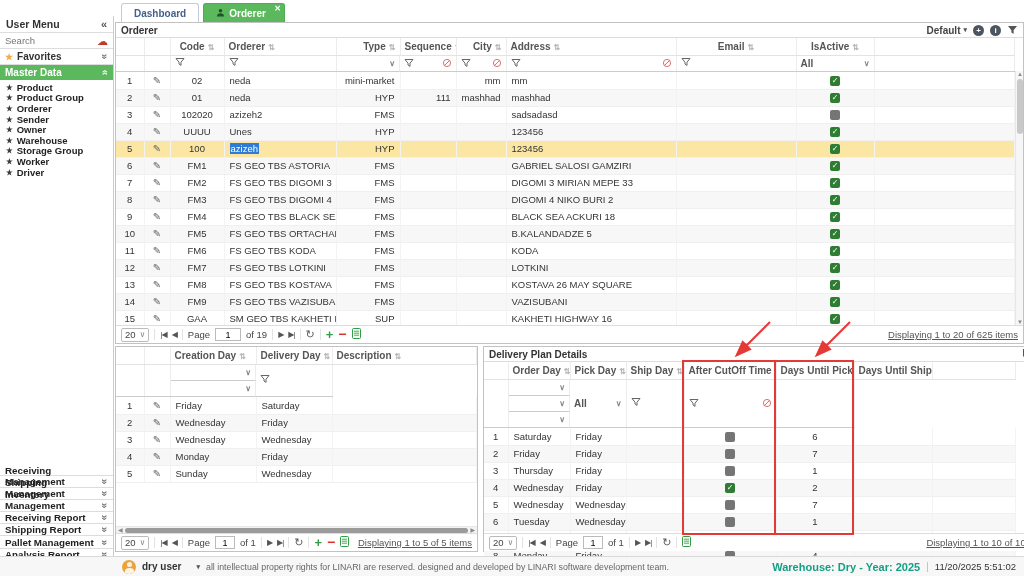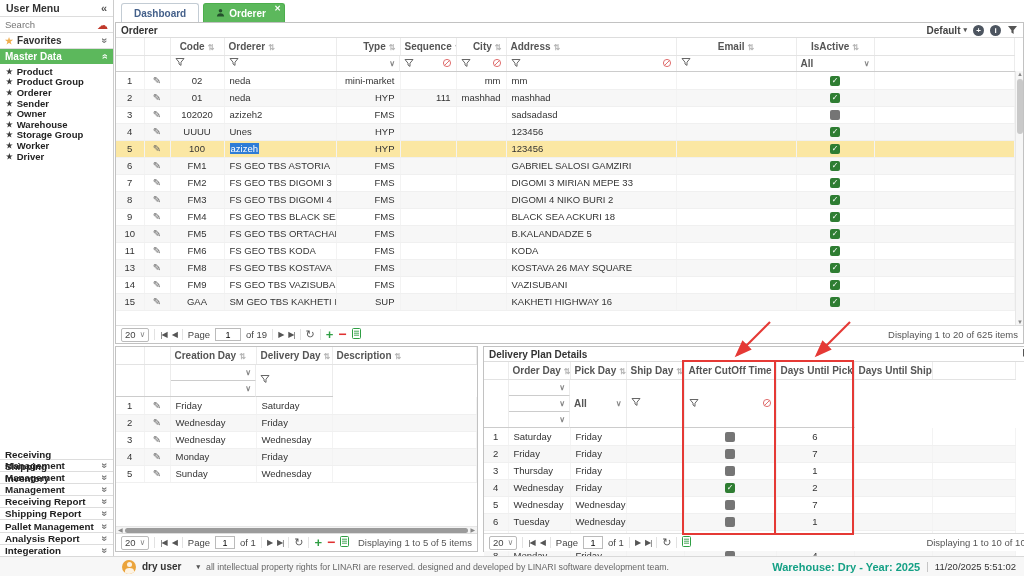--- a/index.html
+++ b/index.html
@@ -1,20 +1,20 @@
 <!DOCTYPE html>
 <html><head>
 <meta charset="utf-8">
 <style>
 * { margin:0; padding:0; box-sizing:border-box; }
 html,body { width:1024px; height:576px; }
 body { font-family:"Liberation Sans",sans-serif; font-size:10px; color:#333; background:#fff; overflow:hidden; position:relative; }
 
 
-.sidebar { position:absolute; left:0; top:0; width:114px; height:556px; background:#fff; border-right:1px solid #ccc; }
+.sidebar { position:absolute; left:0; top:16px; width:114px; height:556px; background:#fff; border-right:1px solid #ccc; }
 .sb-header { height:17px; display:flex; align-items:center; justify-content:space-between; padding:0 6px; border-bottom:1px solid #ddd; font-weight:bold; font-size:10.5px; }
 .chev { color:#555; font-size:11px; }
 .sb-search { height:16px; display:flex; align-items:center; gap:3px; border-bottom:1px solid #ddd; padding:0 5px; }
 .sb-search input { flex:1; width:70px; border:none; outline:none; font-size:9.5px; color:#777; font-family:"Liberation Sans",sans-serif; }
 .cloud { color:#c0392b; font-size:11px; line-height:10px; }
 .sb-fav { height:16px; display:flex; align-items:center; gap:4px; padding:0 5px; border-bottom:1px solid #ddd; font-weight:bold; }
 .fav-star { color:#f0ad4e; font-size:9px; }
 .flex1 { flex:1; }
 .chevd { display:inline-block; transform:rotate(90deg); color:#777; font-size:10px; }
 .chevu { display:inline-block; transform:rotate(-90deg); color:#fff; font-size:10px; }
@@ -68,21 +68,21 @@
 
 
 .pager { position:absolute; left:0; right:0; bottom:0; height:18px; border-top:1px solid #ddd; background:#fff; display:flex; align-items:center; gap:5px; padding:0 5px; font-size:9.5px; color:#444; }
 .psize { height:14px; border:1px solid #bbb; border-radius:2px; display:flex; align-items:center; gap:4px; padding:0 3px; font-size:9.5px; }
 .pbtn { color:#555; font-size:8px; letter-spacing:-1px; }
 .page-input { width:26px; height:13px; border:1px solid #bbb; text-align:center; font-size:9px; font-family:"Liberation Sans",sans-serif; }
 .plus { color:#2f9e44; font-weight:bold; font-size:13px; line-height:13px; }
 .minus { color:#e03131; font-weight:bold; font-size:14px; line-height:13px; }
 .refresh { color:#555; font-size:11px; }
 .psep { width:1px; height:11px; background:#e2e2e2; }
-.pstatus { margin-left:auto; color:#555; }
+.pstatus { margin-left:auto; color:#555;text-decoration:underline; }
 
 
 .vscroll { position:absolute; width:8px; background:#f6f6f6; border-left:1px solid #e7e7e7; }
 #main-vscroll { right:0; top:48px; bottom:18px; }
 #det-vscroll { right:0; top:48px; bottom:18px; }
 .sarrow { position:absolute; left:0; width:8px; font-size:6px; color:#888; text-align:center; }
 .sarrow.up { top:0; } .sarrow.dn { bottom:0; }
 .vthumb { position:absolute; left:1px; width:6px; background:#c9c9c9; border-radius:3px; }
 .hscroll { position:absolute; left:0; right:0; bottom:18px; height:7px; background:#f3f3f3; border-top:1px solid #e7e7e7; }
 .harrow { position:absolute; top:0; font-size:6px; color:#888; line-height:7px; }
@@ -471,20 +471,33 @@
             <td>FS GEO TBS KODA</td>
             <td class="ta-r">FMS</td>
             <td class="ta-r"></td>
             <td class="ta-r"></td>
             <td>KODA</td>
             <td></td>
             <td class="ta-c"><span class="cb on">✓</span></td>
             <td></td>
           </tr>
           <tr>
+            <td class="c-num">12</td>
+            <td class="ta-c"><span class="pencil">✎</span></td>
+            <td class="ta-c">FM7</td>
+            <td>FS GEO TBS LOTKINI</td>
+            <td class="ta-r">FMS</td>
+            <td class="ta-r"></td>
+            <td class="ta-r"></td>
+            <td>LOTKINI</td>
+            <td></td>
+            <td class="ta-c"><span class="cb on">✓</span></td>
+            <td></td>
+          </tr>
+          <tr>
             <td class="c-num">13</td>
             <td class="ta-c"><span class="pencil">✎</span></td>
             <td class="ta-c">FM8</td>
             <td>FS GEO TBS KOSTAVA</td>
             <td class="ta-r">FMS</td>
             <td class="ta-r"></td>
             <td class="ta-r"></td>
             <td>KOSTAVA 26 MAY SQUARE</td>
             <td></td>
             <td class="ta-c"><span class="cb on">✓</span></td>

